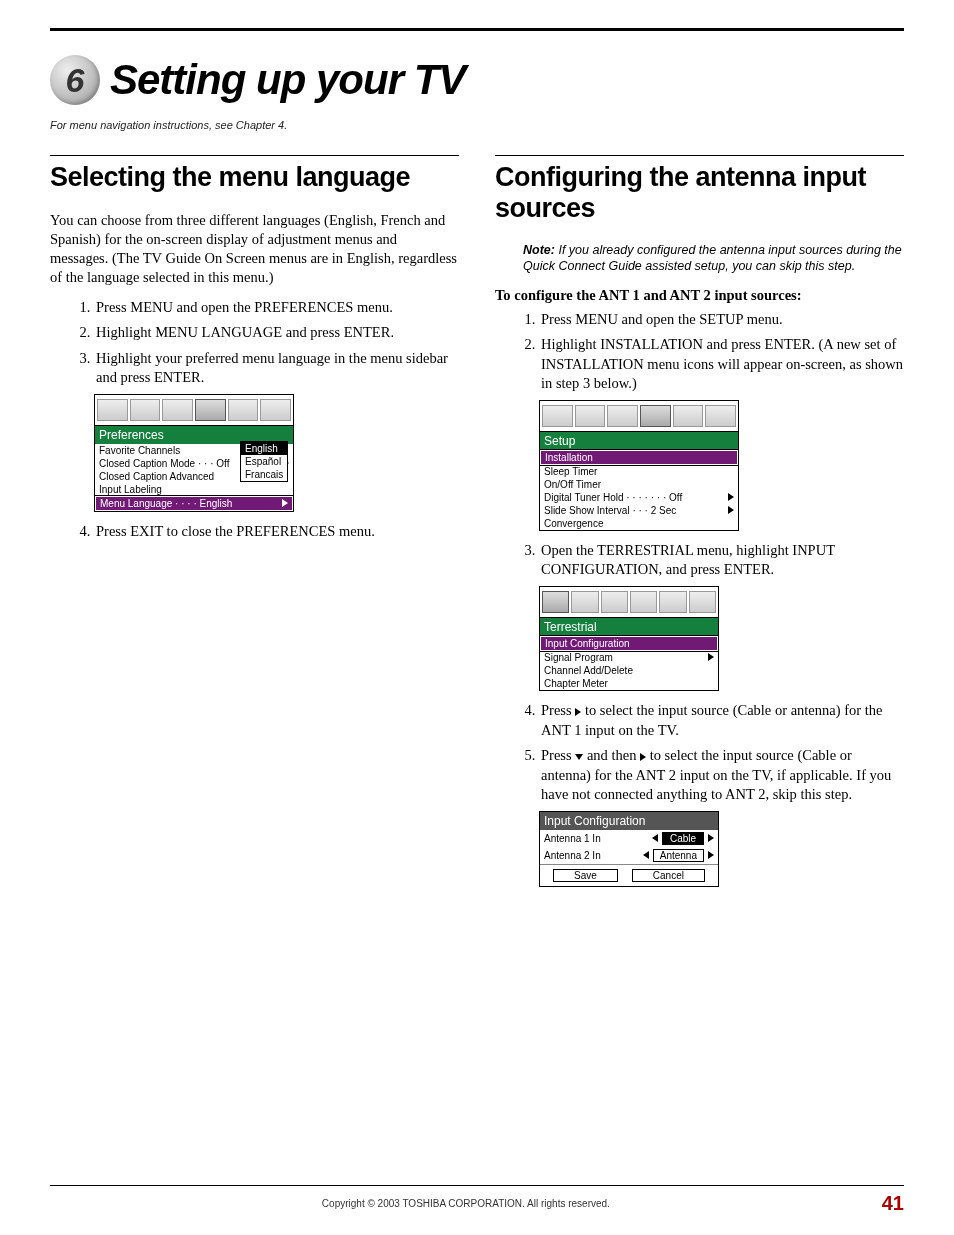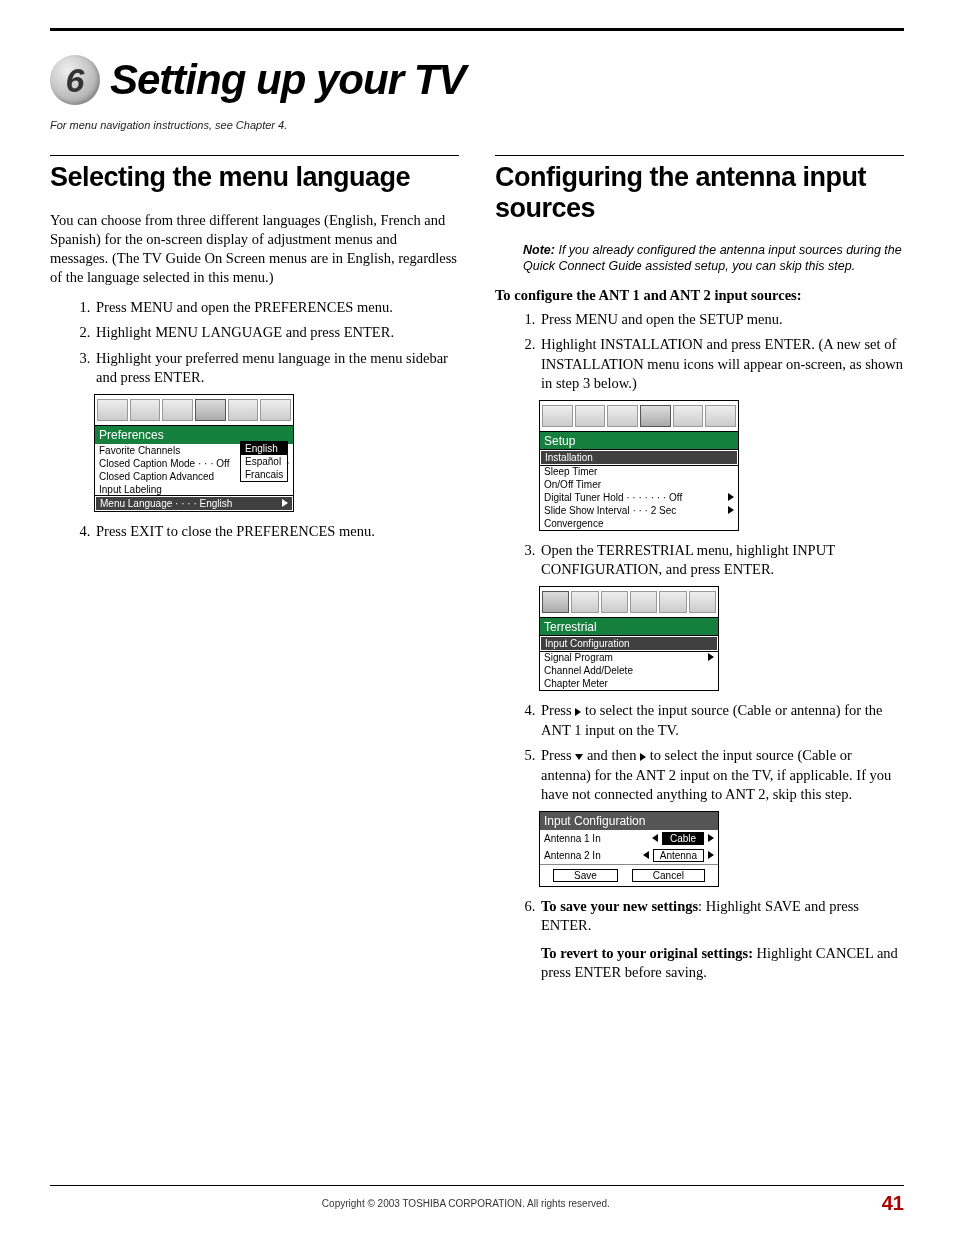--- a/index.html
+++ b/index.html
@@ -52,21 +52,21 @@
   }
   .osd-icons .ic {
     flex:1; height: 22px; border: 1px solid #999; background: linear-gradient(#eee,#ccc);
   }
   .osd-icons .ic.sel { border: 1px solid #555; background: linear-gradient(#ddd,#aaa); }
   .osd-title {
     background: #15803d; color: #fff; padding: 2px 4px; font-size: 12px;
   }
   .osd-body { padding: 0; }
   .osd-row { padding: 1px 4px; display:flex; justify-content:space-between; align-items:center; }
-  .osd-row.sel { background:#404040; color:#fff; border:1px solid #fff; outline:1px solid #000; }
+  .osd-row.sel { background:#701a75; color:#fff; border:1px solid #fff; outline:1px solid #000; }
   .osd-pop {
     position: relative;
   }
   .osd-pop .popup {
     position:absolute; left: 145px; top: 0; border:1px solid #000; background:#fff;
     font-size:10px;
   }
   .osd-pop .popup div { padding: 1px 4px; }
   .osd-pop .popup div.sel { background:#000; color:#fff; }
   .tri-r { display:inline-block; width:0; height:0; border-top:4px solid transparent; border-bottom:4px solid transparent; border-left:6px solid #000; vertical-align:middle; }
@@ -266,27 +266,19 @@
         <span class="tri-l"></span>
         <span class="valbox">Antenna</span>
         <span class="tri-r"></span>
       </div>
       <div class="btnrow">
         <span class="btn">Save</span>
         <span class="btn">Cancel</span>
       </div>
     </div>
 
-    <ol class="steps" start="6">
-      <li>
-        <b>To save your new settings</b><span>: Highlight SAVE and press ENTER.</span>
-        <p style="margin-top:8px;">
-          <b>To revert to your original settings:</b><span> Highlight CANCEL and press ENTER before saving.</span>
-        </p>
-      </li>
-    </ol>
   </div>
 </div>
 
 <div class="footer">
   <div class="cpy">Copyright © 2003 TOSHIBA CORPORATION. All rights reserved.</div>
   <div class="pg">41</div>
 </div>
 
 </body></html>

